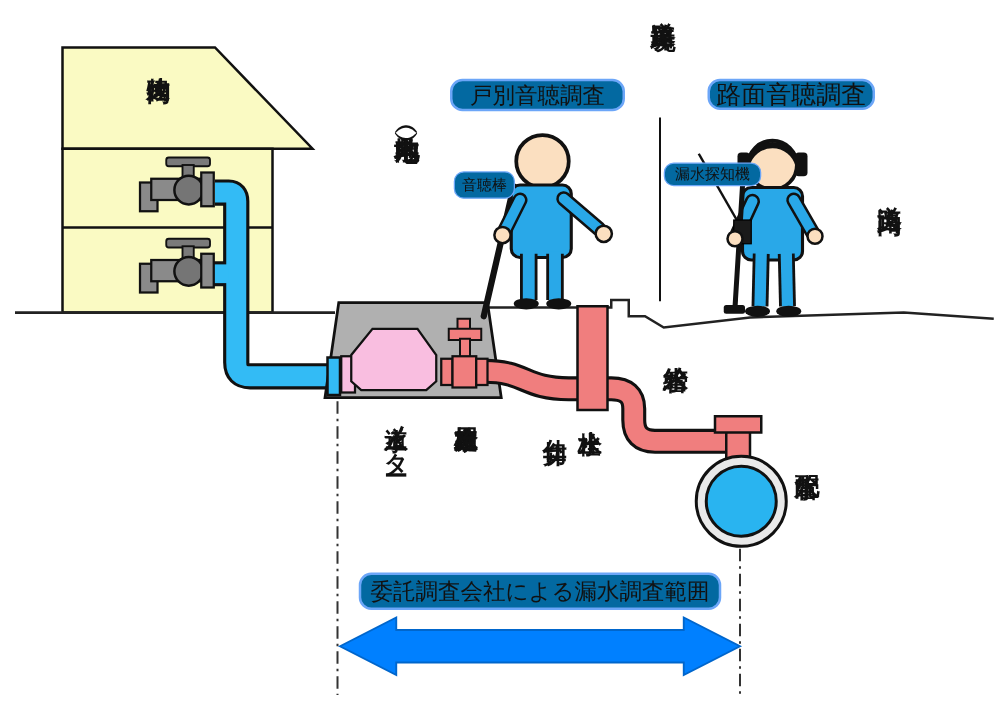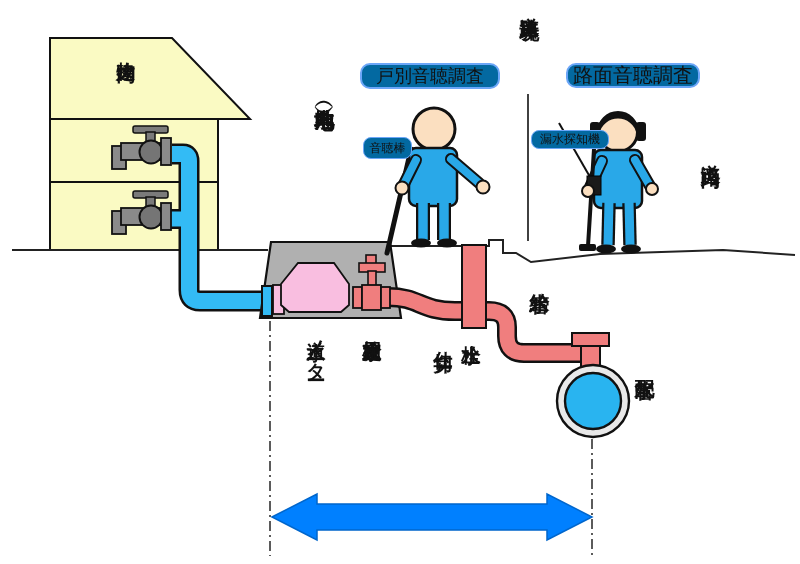--- a/index.html
+++ b/index.html
@@ -183,14 +183,15 @@
   <div class="vtext" style="left:634px; top:363px; font-size:20px;">配水管</div>
 
   <div class="callout" style="left:360px; top:63px; width:140px; height:26px; font-size:18px;">戸別音聴調査</div>
 
   <div class="callout" style="left:554px; top:63px; width:134px; height:25px; font-size:20px;margin-left:12px;">路面音聴調査</div>
 
   <div class="callout small" style="left:363px; top:137px; width:49px; height:22px; font-size:12px; border-width:1.5px;">音聴棒</div>
 
   <div class="callout small" style="left:531px; top:106px; width:78px; height:19px; font-size:12px; border-width:1.5px;margin-top:24px;">漏水探知機</div>
 
+  <div class="callout" style="left:287px; top:458px; width:290px; height:30px; font-size:18px;">委託調査会社による漏水調査範囲</div>
 
 </div>
 
 </body></html>

